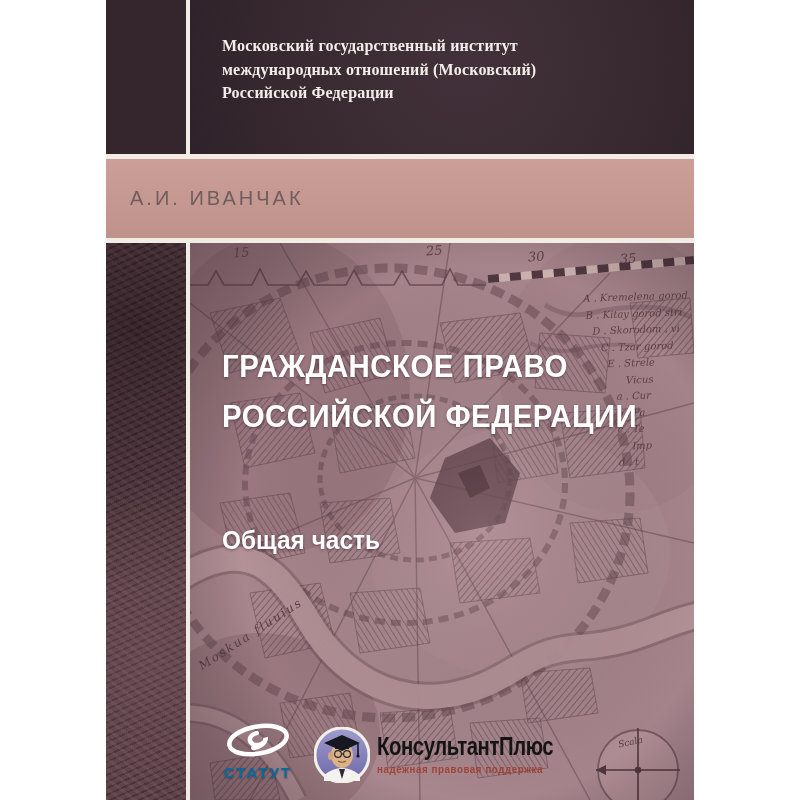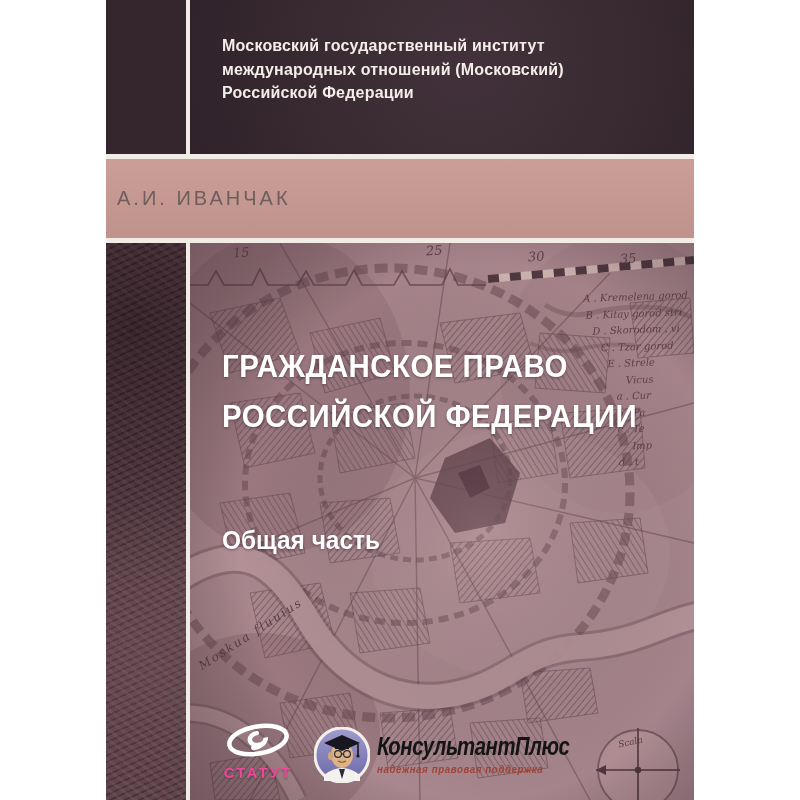--- a/index.html
+++ b/index.html
@@ -1,36 +1,36 @@
 <!DOCTYPE html>
 <html><head>
 <meta charset="utf-8">
 <style>
   html,body{margin:0;padding:0;background:#ffffff;}
   .stage{position:relative;width:800px;height:800px;background:#ffffff;overflow:hidden;
          font-family:"Liberation Sans",sans-serif;}
   .book{position:absolute;left:106px;top:0;width:588px;height:800px;}
 
   
-  .band-top{position:absolute;left:0;top:0;width:588px;height:154px;}
+  .band-top{position:absolute;left:0;top:0;width:588px;height:154px;font-family:Liberation Serif, serif;}
   .band-top .spine-part{position:absolute;left:0;top:0;width:80px;height:154px;background:#35262e;}
   .band-top .gap{position:absolute;left:80px;top:0;width:4px;height:154px;background:#f2ece6;}
   .band-top .front-part{position:absolute;left:84px;top:0;width:504px;height:154px;
       background:radial-gradient(circle at 55% 40%, #42313a 0%, #392a31 55%, #30222a 100%);}
   .institute{position:absolute;left:32px;top:34px;color:#f3eeea;font-size:16px;font-weight:bold;
       line-height:23.5px;letter-spacing:0.2px;}
 
   
   .sep1{position:absolute;left:0;top:154px;width:588px;height:5px;background:#f2ece6;}
   .sep2{position:absolute;left:0;top:238px;width:588px;height:5px;background:#f2ece6;}
 
   
   .band-author{position:absolute;left:0;top:159px;width:588px;height:79px;
       background:linear-gradient(#cb9e97,#c0928c);display:flex;align-items:center;}
-  .author{margin-left:11px;color:#6f5e5d;font-size:20px;letter-spacing:3px;}
+  .author{margin-left:24px;color:#6f5e5d;font-size:20px;letter-spacing:3px;}
 
   
   .band-map{position:absolute;left:0;top:243px;width:588px;height:557px;}
   .map-spine{position:absolute;left:0;top:0;width:80px;height:557px;
       background:
         radial-gradient(circle at 35% 15%, rgba(15,5,10,0.45), transparent 55%),
         radial-gradient(circle at 60% 75%, rgba(150,110,118,0.25), transparent 45%),
         repeating-linear-gradient(37deg, rgba(128,94,102,0.28) 0 3px, transparent 3px 8px),
         repeating-linear-gradient(-24deg, rgba(28,14,20,0.35) 0 2px, transparent 2px 6px),
         #5a4048;}
@@ -59,25 +59,25 @@
 
   
   .title{position:absolute;left:32px;top:98px;color:#ffffff;font-weight:bold;font-size:32px;
       line-height:50px;letter-spacing:0.5px;transform:scaleX(0.92);transform-origin:left top;
       text-shadow:0 1px 3px rgba(40,20,28,0.45);}
   .subtitle{position:absolute;left:32px;top:282px;color:#ffffff;font-weight:bold;font-size:26px;
       transform:scaleX(0.94);transform-origin:left top;text-shadow:0 1px 3px rgba(40,20,28,0.45);}
 
   
   .statut{position:absolute;left:28px;top:478px;width:80px;text-align:center;}
-  .statut .label{color:#ec4899;font-size:15px;font-weight:bold;letter-spacing:2px;margin-top:1px;
+  .statut .label{color:#0369a1;font-size:15px;font-weight:bold;letter-spacing:2px;margin-top:1px;
       text-shadow:0 1px 2px rgba(40,20,28,0.4);}
 
   
-  .consultant{position:absolute;left:124px;top:484px;display:flex;align-items:flex-start;font-style:italic;}
+  .consultant{position:absolute;left:124px;top:484px;display:flex;align-items:flex-start;}
   .consultant .badge{width:56px;height:56px;}
   .consultant .texts{margin-left:7px;margin-top:6px;}
   .consultant .name{display:inline-block;color:#141414;font-size:26px;font-weight:bold;
       letter-spacing:-0.5px;transform:scaleX(0.78);transform-origin:left top;line-height:26px;}
   .consultant .tagline{display:inline-block;color:#a03d2e;font-size:10.5px;font-weight:bold;
       letter-spacing:0.6px;transform:scaleX(0.93);transform-origin:left top;margin-top:1px;opacity:.9;}
 </style>
 </head>
 <body>
 

